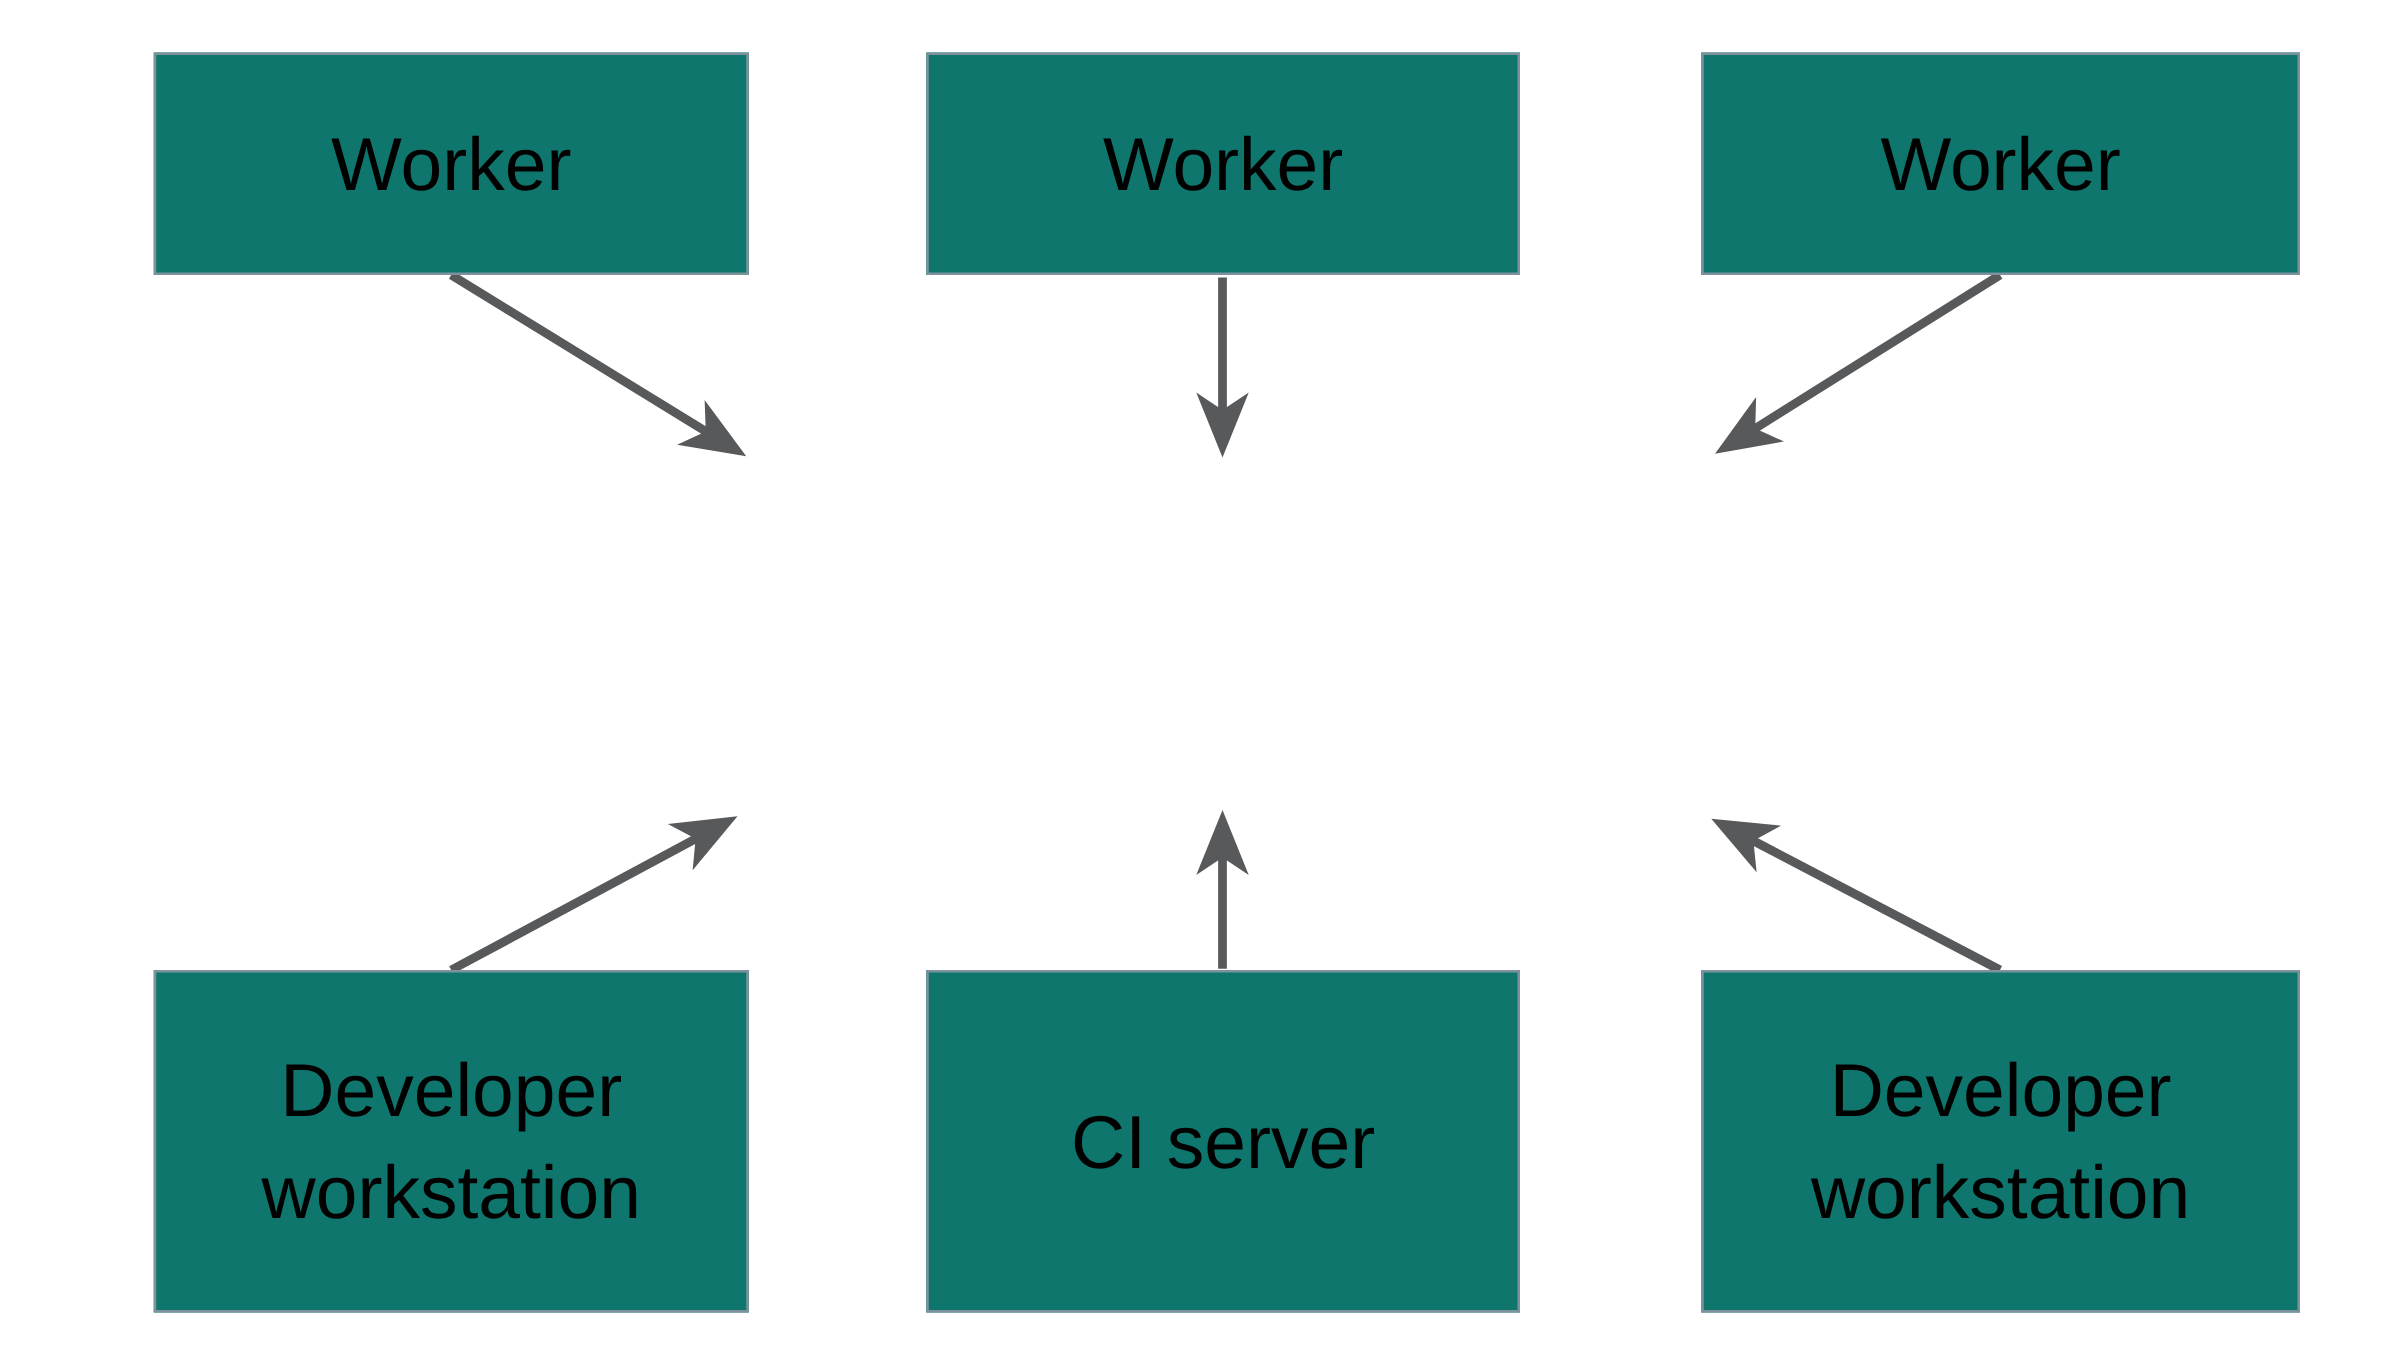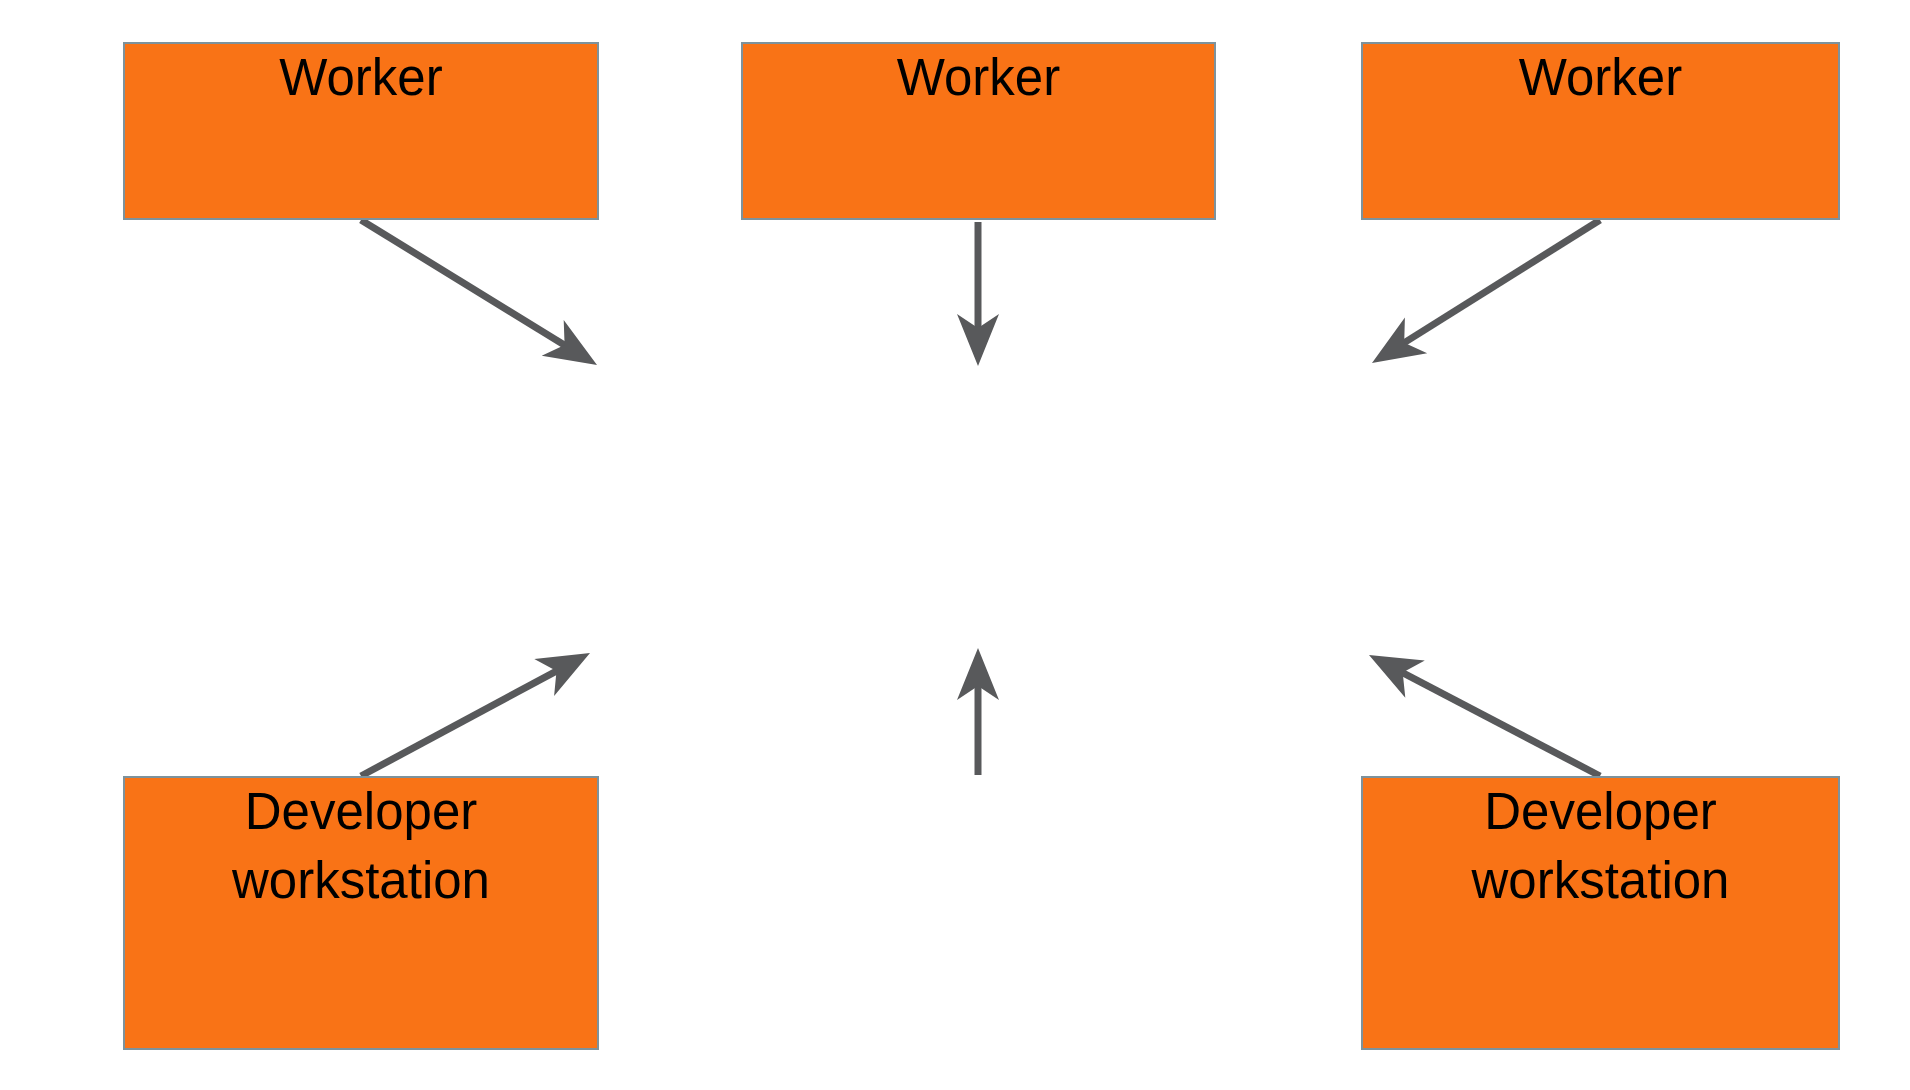--- a/index.html
+++ b/index.html
@@ -27,28 +27,28 @@
     stroke: #58595b;
     stroke-width: 7;
   }
   .edges polygon {
     fill: #58595b;
     stroke: none;
   }
   .node {
     position: absolute;
     box-sizing: border-box;
-    background: #f97316;
+    background: #0f766e;
     border: 2px solid #7d929c;
     display: flex;
-    align-items: flex-start;
+    align-items: center;
     justify-content: center;
     text-align: center;
     color: #000000;
-    font-size: 51px;
+    font-size: 60px;
     line-height: 1.35;
     padding: 0 10px;
   }
   .n-w1 { left: 123px;  top: 42px;  width: 476px; height: 178px; }
   .n-w2 { left: 741px;  top: 42px;  width: 475px; height: 178px; }
   .n-w3 { left: 1361px; top: 42px;  width: 479px; height: 178px; }
   .n-bm { left: 599px;  top: 369px; width: 762px; height: 277px; }
   .n-d1 { left: 123px;  top: 776px; width: 476px; height: 274px; }
   .n-ci { left: 741px;  top: 776px; width: 475px; height: 274px; }
   .n-d2 { left: 1361px; top: 776px; width: 479px; height: 274px; }
@@ -102,18 +102,21 @@
 
   <div class="node n-w3">
     <span>Worker</span>
   </div>
 
 
   <div class="node n-d1">
     <span>Developer workstation</span>
   </div>
 
+  <div class="node n-ci">
+    <span>CI server</span>
+  </div>
 
   <div class="node n-d2">
     <span>Developer workstation</span>
   </div>
 
 </div>
 
 </body></html>

